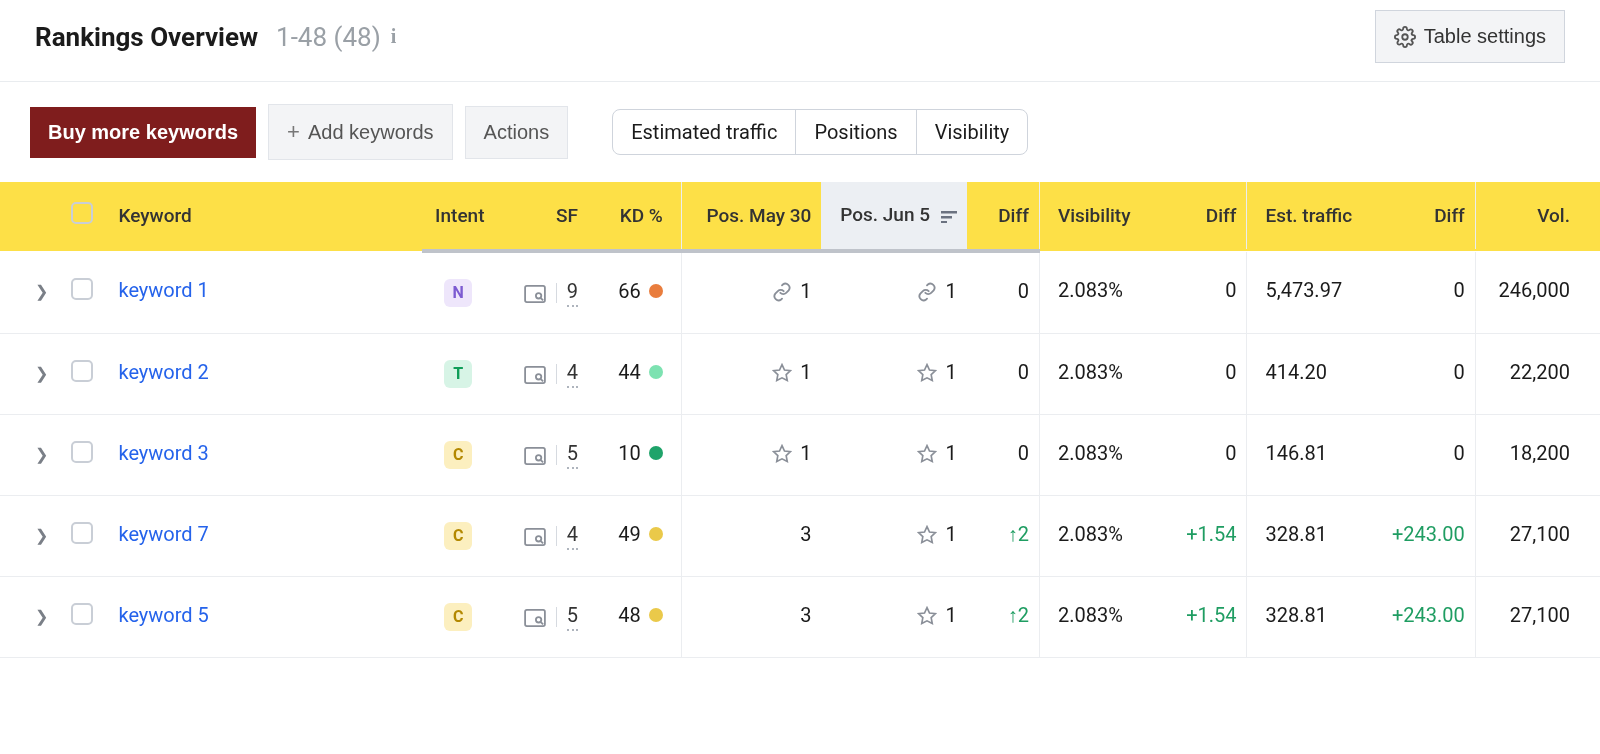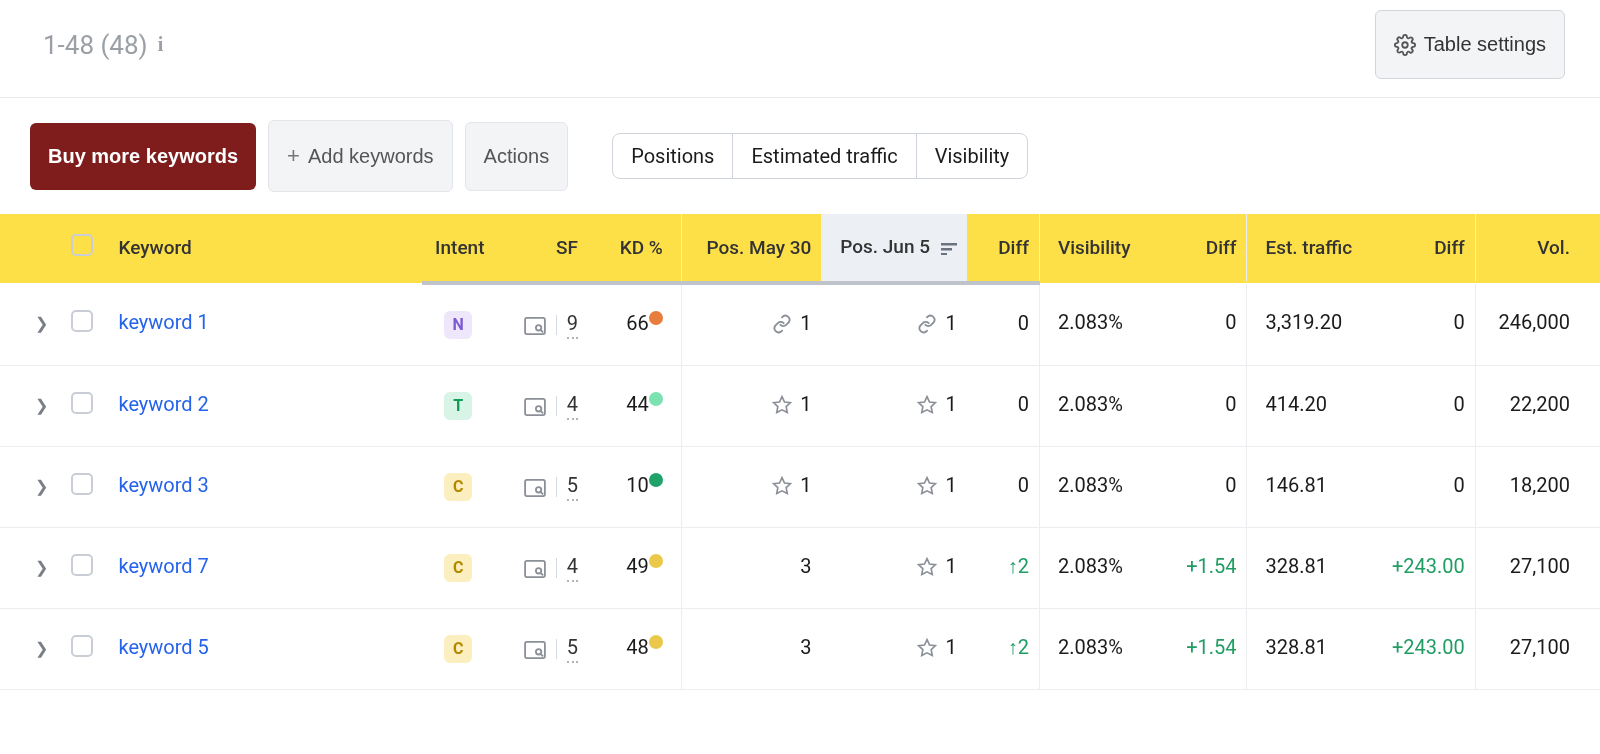--- a/index.html
+++ b/index.html
@@ -16,21 +16,21 @@
     justify-content: space-between;
     padding: 10px 35px 18px 35px;
     border-bottom: 1px solid #e9ecef;
   }
   .title-wrap { display: flex; align-items: center; gap: 10px; }
   .title { font-size: 26px; font-weight: 700; }
   .title-range { font-size: 26px; font-weight: 400; color: #9aa0a6; margin-left: 8px;}
   .info-icon { color: #9aa0a6; font-size: 20px; font-weight:700; font-family: Georgia, serif;}
   .btn {
     display: inline-flex; align-items: center; gap:8px;
-    padding: 22px 18px; border-radius: 6px; font-size: 20px;
+    padding: 14px 18px; border-radius: 0; font-size: 20px;
     border: 1px solid #d0d5dd; background:#fff; cursor: pointer; justify-content: space-between;
   }
   .btn-settings { background:#f3f4f6; color:#333; }
   .btn-green { background:#7f1d1d; color:#fff; border:none; font-weight:600; }
   .btn-light { background:#f3f4f6; color:#555; border:1px solid #e2e5ea;}
   .toolbar {
     display:flex; align-items:center; gap:12px; padding: 22px 30px 22px 30px;
   }
   .toolbar .spacer { width: 20px; }
   .seg-group {
@@ -67,21 +67,21 @@
   .badge {
     display:inline-flex; align-items:center; justify-content:center;
     width:28px; height:28px; border-radius:6px; font-weight:700; font-size:16px;
   }
   .badge-N { background:#eee6fb; color:#7c5bd1; }
   .badge-T { background:#d7f4e6; color:#0f9d58; }
   .badge-C { background:#fcefbf; color:#b38800; }
   .sf-cell { display:inline-flex; align-items:center; gap:10px; color:#6b7280;}
   .sf-divider { width:1px; height:20px; background:#d6dae0;}
   .sf-num { color:#333; padding-bottom:2px; border-bottom:2px dotted #aeb4bd;}
-  .kd-cell { display:inline-flex; align-items:flex-start; }
+  .kd-cell { display:inline-flex; align-items:center; gap:8px;}
   .dot { width:14px; height:14px; border-radius:50%; display:inline-block;}
   .pos-cell { display:inline-flex; align-items:center; gap:8px; justify-content:flex-end; width:100%;}
   .muted-icon { color:#8a8f98; }
   .gain { color:#1f9d62; }
   .col-chev { width:50px; padding-left:35px;}
   .col-chk { width:48px; }
   .col-kw { width:300px; padding-left:8px;}
   .col-intent { width:70px; text-align:center;}
   .col-sf { width:90px; }
   .col-kd { width:90px; text-align:right; padding-right:18px;}
@@ -93,20 +93,21 @@
   .col-est { width:120px; text-align:left; padding-left:18px;}
   .col-estdiff { width:100px; text-align:right; border-right:1px solid #ebedf0;}
   .col-vol { width:120px; text-align:right; padding-right:30px;}
   svg { display:inline-block; vertical-align:middle;}
 </style>
 </head>
 <body>
 
 <div class="topbar">
   <div class="title-wrap">
+    <span class="title">Rankings Overview</span>
     <span class="title-range">1-48 (48)</span>
     <span class="info-icon">i</span>
   </div>
   <button class="btn btn-settings">
     <svg width="22" height="22" viewBox="0 0 24 24" fill="none" stroke="#555" stroke-width="2">
         <circle cx="12" cy="12" r="3"></circle>
         <path d="M19.4 15a1.7 1.7 0 0 0 .34 1.87l.06.06a2 2 0 1 1-2.83 2.83l-.06-.06a1.7 1.7 0 0 0-1.87-.34 1.7 1.7 0 0 0-1 1.56V21a2 2 0 1 1-4 0v-.09a1.7 1.7 0 0 0-1-1.56 1.7 1.7 0 0 0-1.87.34l-.06.06a2 2 0 1 1-2.83-2.83l.06-.06a1.7 1.7 0 0 0 .34-1.87 1.7 1.7 0 0 0-1.56-1H3a2 2 0 1 1 0-4h.09a1.7 1.7 0 0 0 1.56-1 1.7 1.7 0 0 0-.34-1.87l-.06-.06a2 2 0 1 1 2.83-2.83l.06.06a1.7 1.7 0 0 0 1.87.34H9a1.7 1.7 0 0 0 1-1.56V3a2 2 0 1 1 4 0v.09a1.7 1.7 0 0 0 1 1.56 1.7 1.7 0 0 0 1.87-.34l.06-.06a2 2 0 1 1 2.83 2.83l-.06.06a1.7 1.7 0 0 0-.34 1.87V9a1.7 1.7 0 0 0 1.56 1H21a2 2 0 1 1 0 4h-.09a1.7 1.7 0 0 0-1.56 1z"></path>
       </svg>
     <span>Table settings</span>
   </button>
@@ -118,22 +119,22 @@
   </button>
   <button class="btn btn-light">
     <span style="font-size:22px;color:#777;">+</span>
     <span>Add keywords</span>
   </button>
   <button class="btn btn-light">
     <span>Actions</span>
   </button>
   <div class="spacer"></div>
   <div class="seg-group" id="seg-group">
+      <div class="seg">Estimated traffic</div>
       <div class="seg">Positions</div>
-      <div class="seg">Estimated traffic</div>
       <div class="seg">Visibility</div>
     </div>
 </div>
 
 <table class="table">
   <thead>
     <tr>
       <th class="col-chev"></th>
       <th class="col-chk"><span class="chk"></span></th>
       <th class="col-kw">Keyword</th>
@@ -196,21 +197,21 @@
         <span class="muted-icon"><svg width="20" height="20" viewBox="0 0 24 24" fill="none" stroke="#8a8f98" stroke-width="2.2" stroke-linecap="round">
                 <path d="M10 13a5 5 0 0 0 7 0l3-3a5 5 0 0 0-7-7l-1 1"></path>
                 <path d="M14 11a5 5 0 0 0-7 0l-3 3a5 5 0 0 0 7 7l1-1"></path>
               </svg></span>
         <span>1</span>
       </span>
     </td>
     <td class="col-diff1 r ">0</td>
     <td class="col-vis">2.083%</td>
     <td class="col-visdiff r ">0</td>
-    <td class="col-est">3,319.20</td>
+    <td class="col-est">5,473.97</td>
     <td class="col-estdiff r ">0</td>
     <td class="col-vol r">246,000</td>
   </tr>
       <tr>
     <td class="col-chev"><span class="chev">❯</span></td>
     <td class="col-chk"><span class="chk"></span></td>
     <td class="col-kw keyword"><a href="#">keyword 2</a></td>
     <td class="col-intent c"><span class="badge badge-T">T</span></td>
     <td class="col-sf r">
       <span class="sf-cell">

